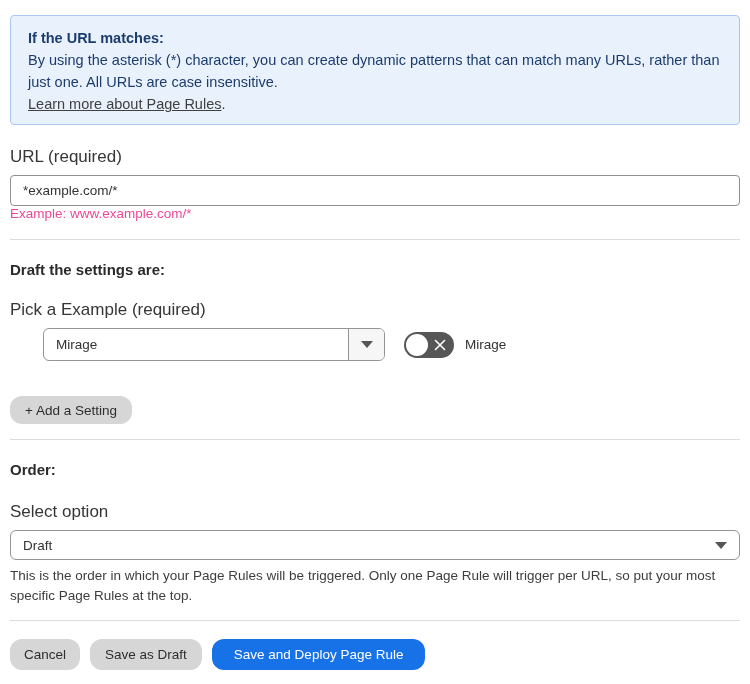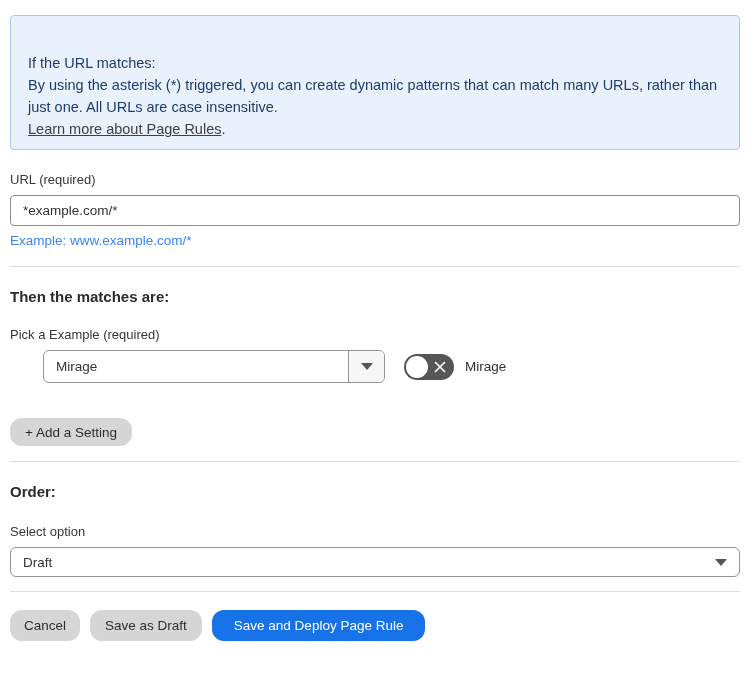--- a/index.html
+++ b/index.html
@@ -25,52 +25,52 @@
   .info-box {
     margin-top: 15px;
     background: #e9f2fc;
     border: 1px solid #abc9ef;
     border-radius: 4px;
     padding: 11px 17px 9px 17px;
     font-size: 14.5px;
     line-height: 22px;
     color: #1d3c6e;
   }
-  .info-heading { font-weight: 400; margin-top: 25px; }
+  .info-heading { font-weight: 700; }
   .info-link {
     color: #404040;
     text-decoration: underline;
     cursor: pointer;
   }
 
   
   .field-label {
     display: block;
     margin-top: 22px;
-    font-size: 13px;
+    font-size: 17px;
     color: #363636;
   }
   .text-input {
     display: block;
     width: 100%;
     height: 31px;
     margin-top: 8px;
     border: 1px solid #8f8f8f;
     border-radius: 4px;
     padding: 0 12px;
     font-size: 13.5px;
     font-family: "Liberation Sans", sans-serif;
     color: #333;
     outline: none;
     background: #fff;
   }
   .field-hint {
-    margin-top: 7px;
-    font-size: 13.5px;
-    color: #3b82f6;
+    margin-top: 0;
+    font-size: 13.5px;
+    color: #ec4899;
   }
 
   .divider {
     border: none;
     border-top: 1px solid #dcdcdc;
     margin: 18px 0 0 0;
   }
 
   .section-heading {
     margin-top: 21px;
@@ -207,31 +207,31 @@
   }
 </style>
 </head>
 <body>
 
 <div class="page">
 
 
   <div class="info-box">
     <div class="info-heading">If the URL matches:</div>
-    <div class="info-body">By using the asterisk (*) triggered, you can create dynamic patterns that can match many URLs, rather than just one. All URLs are case insensitive.</div>
+    <div class="info-body">By using the asterisk (*) character, you can create dynamic patterns that can match many URLs, rather than just one. All URLs are case insensitive.</div>
     <div class="info-link-line"><a class="info-link">Learn more about Page Rules</a><span>.</span></div>
   </div>
 
   <label class="field-label">URL (required)</label>
   <input class="text-input" type="text" value="*example.com/*" style="">
   <div class="field-hint">Example: www.example.com/*</div>
 
   <hr class="divider">
 
-  <h2 class="section-heading">Then the matches are:</h2>
+  <h2 class="section-heading">Draft the settings are:</h2>
 
   <label class="field-label">Pick a Example (required)</label>
 
   <div class="setting-row">
     <div class="select-combo">
       <span class="select-value">Mirage</span>
       <span class="arrow-seg">
         <span class="caret-down"></span>
       </span>
     </div>
@@ -252,20 +252,21 @@
 
   <h2 class="section-heading">Order:</h2>
 
   <label class="field-label" style="margin-top:24px">Select option</label>
 
   <div class="select-full">
     <span class="select-value">Draft</span>
     <span class="caret-down"></span>
   </div>
 
+  <p class="order-help">This is the order in which your Page Rules will be triggered. Only one Page Rule will trigger per URL, so put your most specific Page Rules at the top.</p>
 
   <hr class="divider" style="margin-top:14px">
 
   <div class="actions">
     <button class="btn btn-cancel">Cancel</button>
     <button class="btn btn-draft">Save as Draft</button>
     <button class="btn btn-primary">Save and Deploy Page Rule</button>
   </div>
 
 </div>

